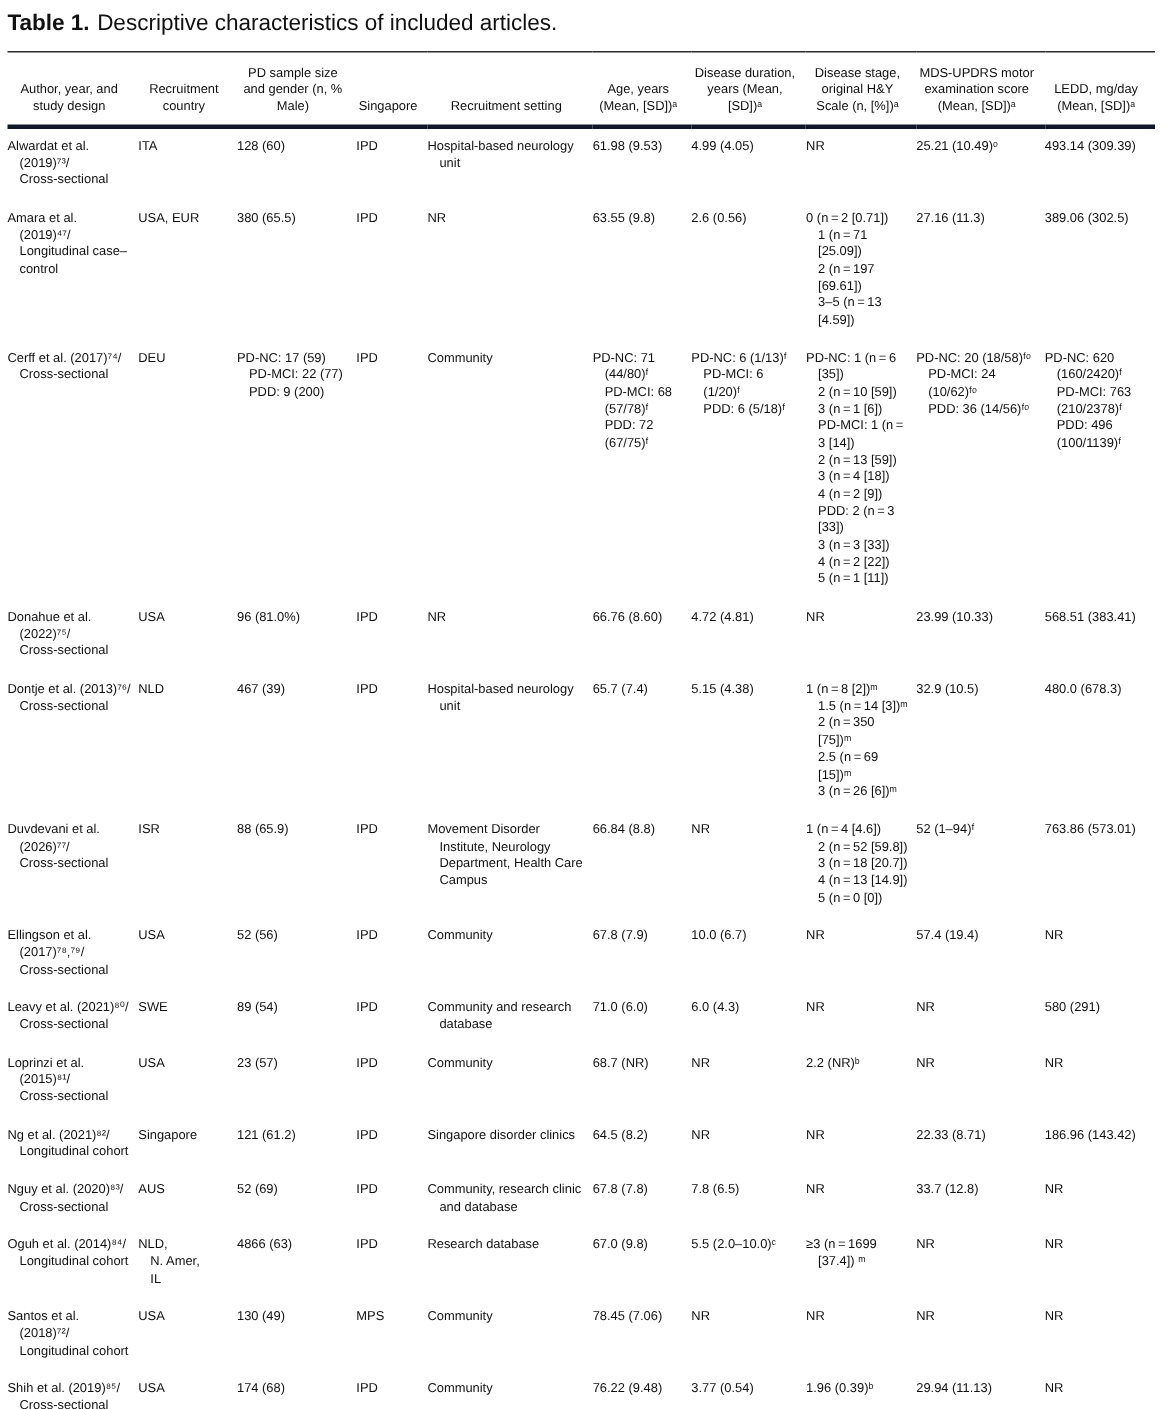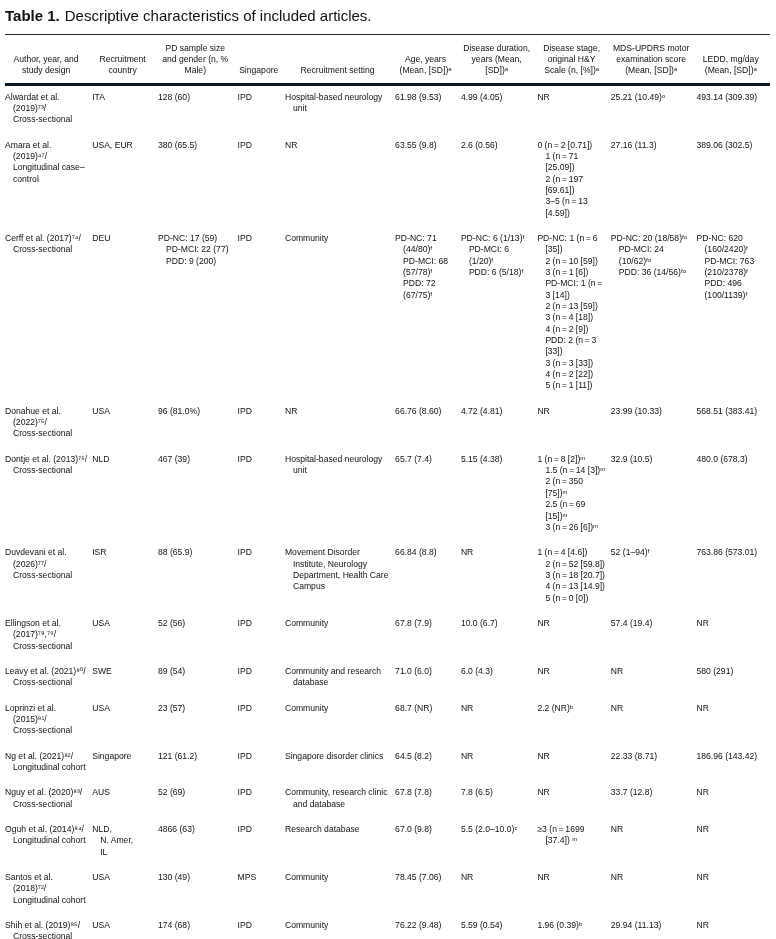--- a/index.html
+++ b/index.html
@@ -571,21 +571,21 @@
           <td>
             <div class="cw">IPD</div>
           </td>
           <td>
             <div class="cw">Community</div>
           </td>
           <td>
             <div class="cw">76.22 (9.48)</div>
           </td>
           <td>
-            <div class="cw">5.59 (0.54)</div>
+            <div class="cw">3.77 (0.54)</div>
           </td>
           <td>
             <div class="cw">1.96 (0.39)ᵇ</div>
           </td>
           <td>
             <div class="cw">29.94 (11.13)</div>
           </td>
           <td>
             <div class="cw">NR</div>
           </td>

